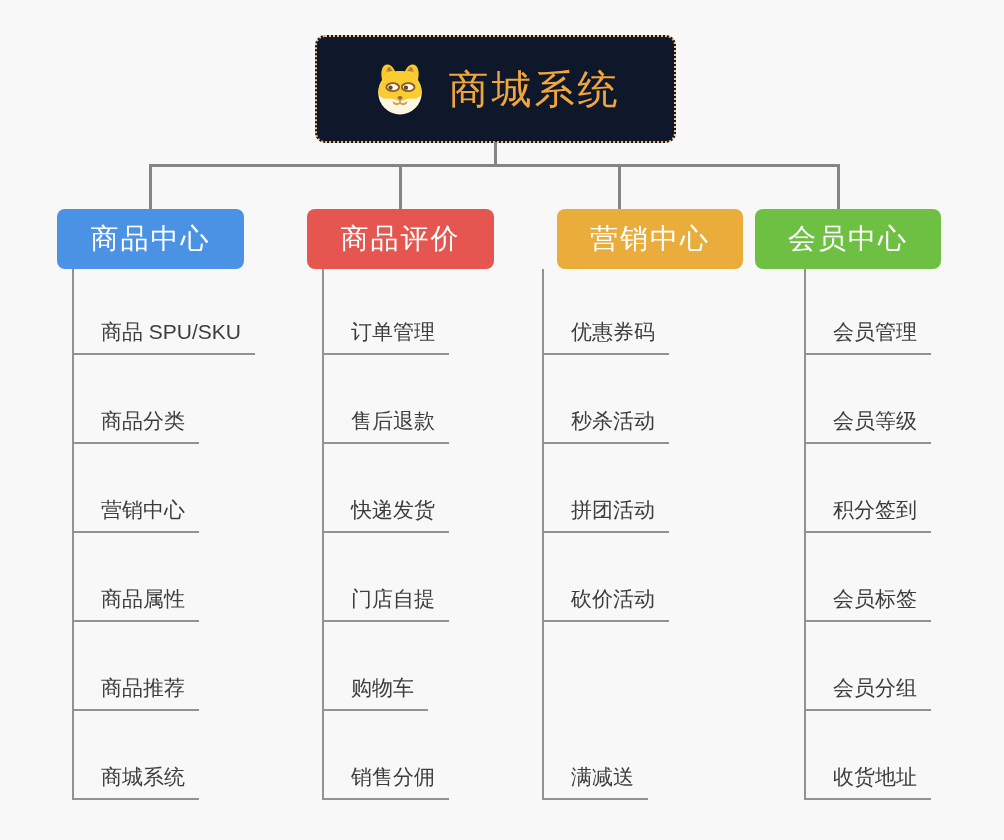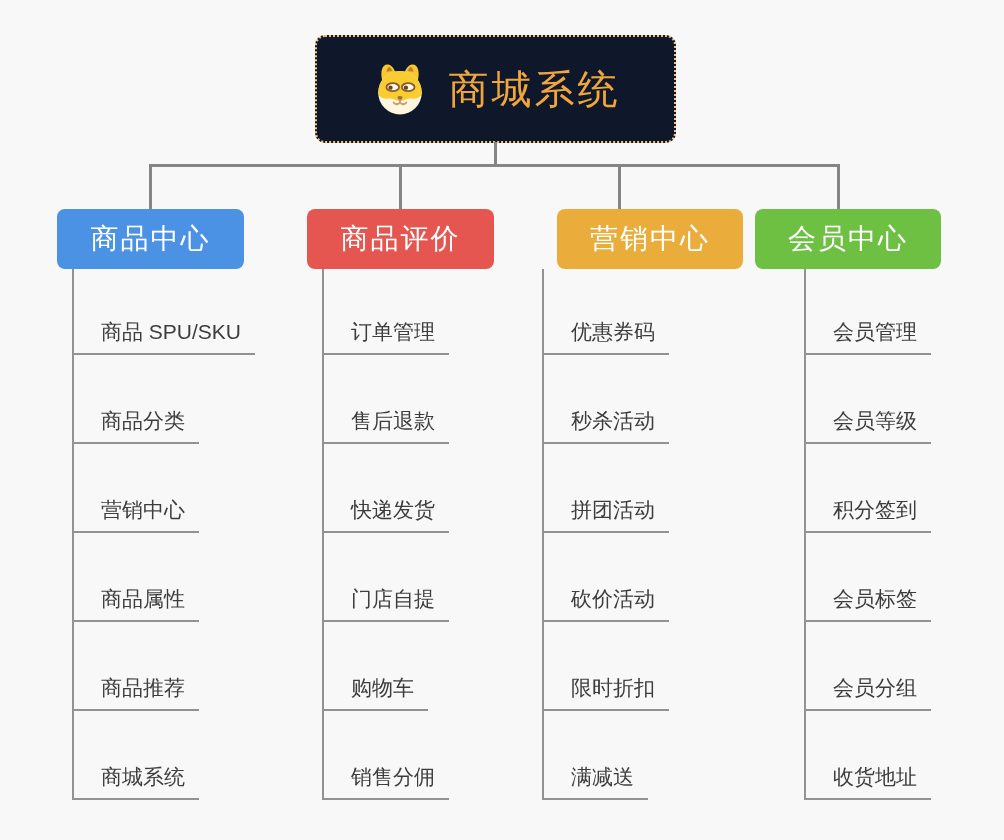--- a/index.html
+++ b/index.html
@@ -102,21 +102,20 @@
     <div class="item r4">购物车</div>
     <div class="item r5">销售分佣</div>
   </div>
 
   <div class="subtree s2">
     <div class="spine"></div>
     <div class="item r0">优惠券码</div>
     <div class="item r1">秒杀活动</div>
     <div class="item r2">拼团活动</div>
     <div class="item r3">砍价活动</div>
-    <div class="item r4">限时折扣</div>
     <div class="item r5">满减送</div>
   </div>
 
   <div class="subtree s3">
     <div class="spine"></div>
     <div class="item r0">会员管理</div>
     <div class="item r1">会员等级</div>
     <div class="item r2">积分签到</div>
     <div class="item r3">会员标签</div>
     <div class="item r4">会员分组</div>

